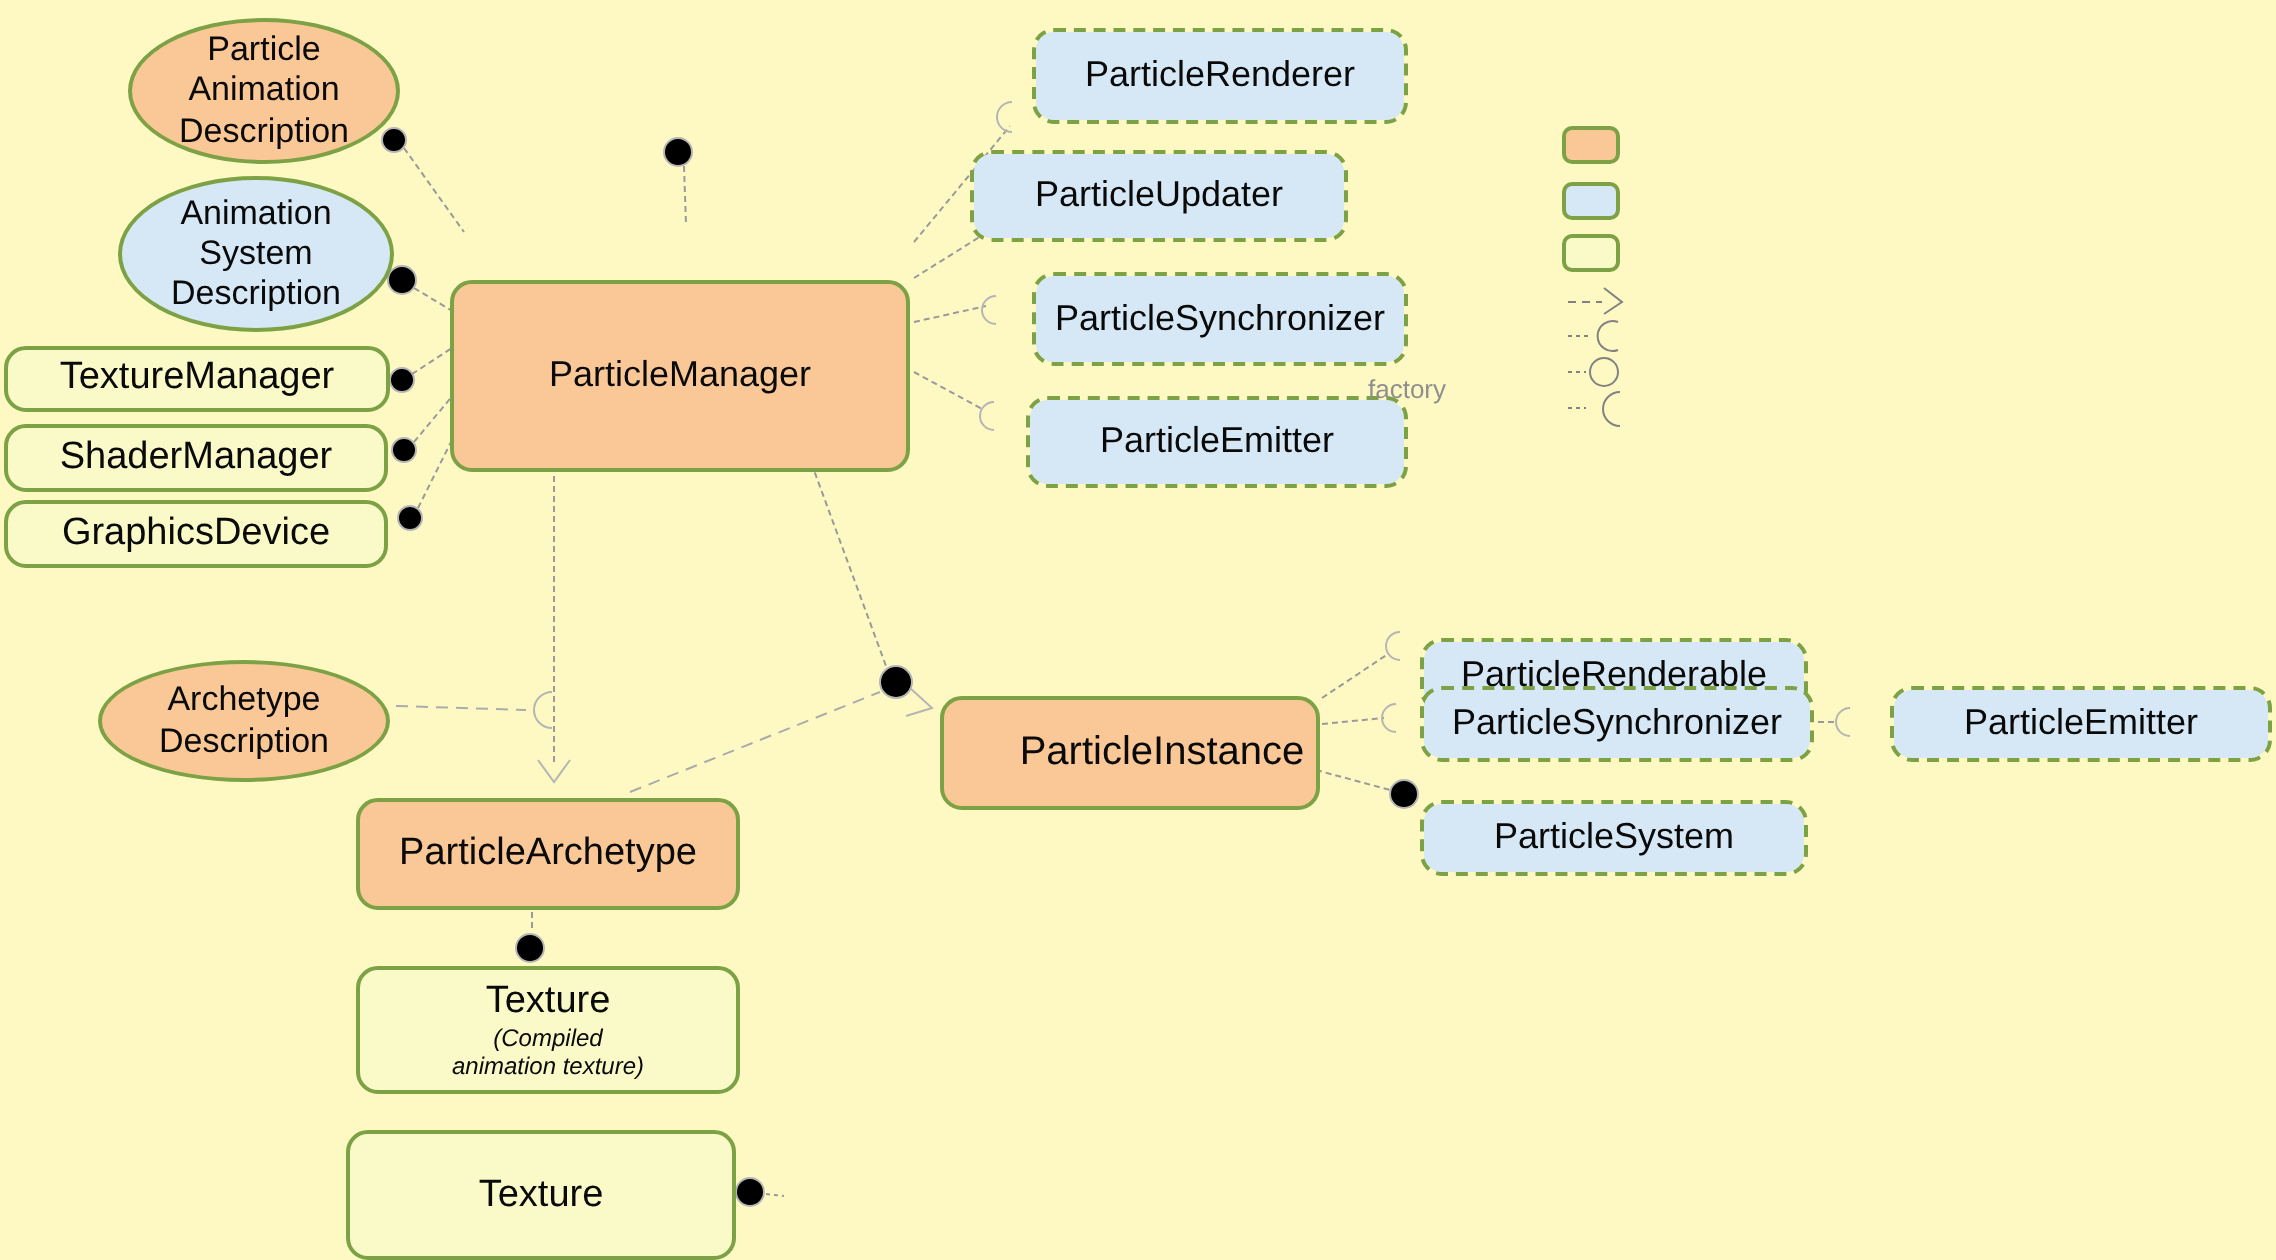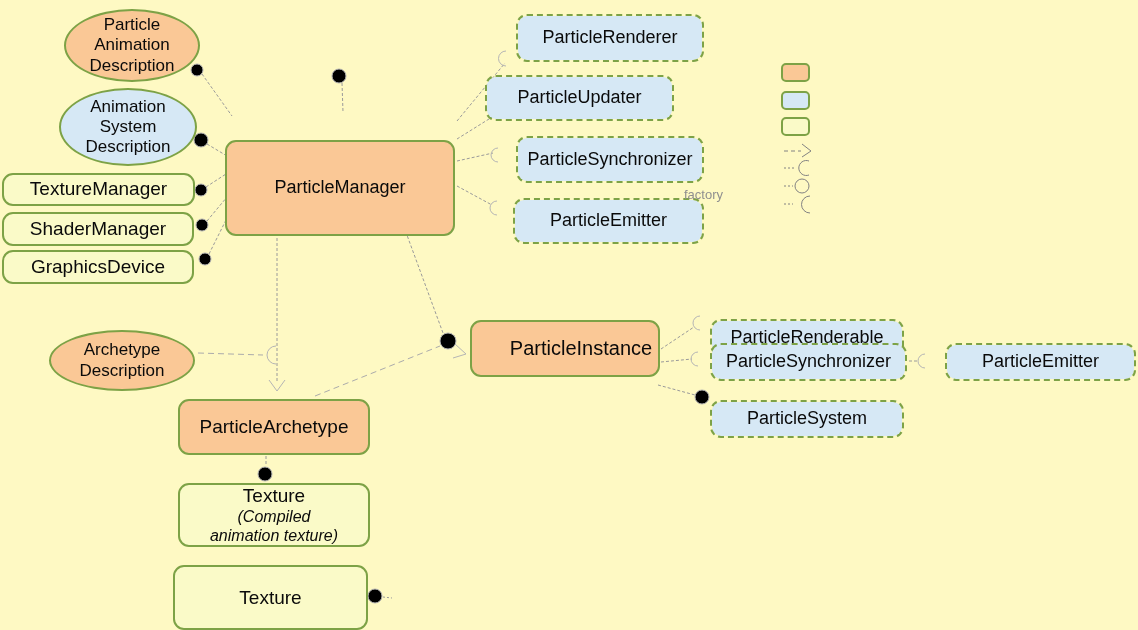--- a/index.html
+++ b/index.html
@@ -30,30 +30,30 @@
   .n-texman{left:2px;top:173px;width:193px;height:33px;}
   .n-shaman{left:2px;top:212px;width:192px;height:34px;align-items:center;}
   .n-gfxdev{left:2px;top:250px;width:192px;height:34px;}
   .n-pgeom{left:247px;top:33px;width:194px;height:36px;}
   .n-pman{left:225px;top:112px;width:230px;height:96px;}
   .n-prend{left:516px;top:14px;width:188px;height:48px;}
   .n-pupd{left:485px;top:75px;width:189px;height:46px;}
   .n-psyn-t{left:516px;top:136px;width:188px;height:47px;}
   .n-pemit-t{left:513px;top:198px;width:191px;height:46px;}
   .n-arch-d{left:49px;top:330px;width:146px;height:61px;align-items:center;}
-  .n-pinst{left:470px;top:320px;width:190px;height:57px;padding-left:32px;}
+  .n-pinst{left:470px;top:348px;width:190px;height:57px;padding-left:32px;}
   .n-parch{left:178px;top:399px;width:192px;height:56px;text-align:right;}
   .n-prable{left:710px;top:300px;width:194px;height:37px;margin-top:19px;}
   .n-psyn-r{left:710px;top:343px;width:197px;height:38px;}
   .n-psys{left:710px;top:400px;width:194px;height:38px;justify-content:center;}
   .n-pemit-r{left:945px;top:343px;width:191px;height:38px;}
   .n-texc{left:178px;top:483px;width:192px;height:64px;flex-direction:column;}
   .n-texp{left:173px;top:565px;width:195px;height:65px;flex-direction:column;}
   .tex-title{font-size:19px;}
-  .tex-sub{font-size:16px;font-style:italic;white-space:pre-line;line-height:1.2;}
+  .tex-sub{font-size:12px;font-style:italic;white-space:pre-line;line-height:1.2;}
   
   .swatch{position:absolute;width:29px;height:19px;border:2px solid #7DA246;border-radius:5px;box-sizing:border-box;}
   .sw-orange{left:781px;top:63px;background:#FAC896;}
   .sw-blue{left:781px;top:91px;background:#D6E8F5;}
   .sw-yellow{left:781px;top:117px;background:#FAFAC8;}
   
   .conn-label{
     position:absolute;left:684px;top:187px;width:62px;font-size:13px;color:#8f8f8f;
     font-family:"Liberation Sans","DejaVu Sans",sans-serif;
   }

